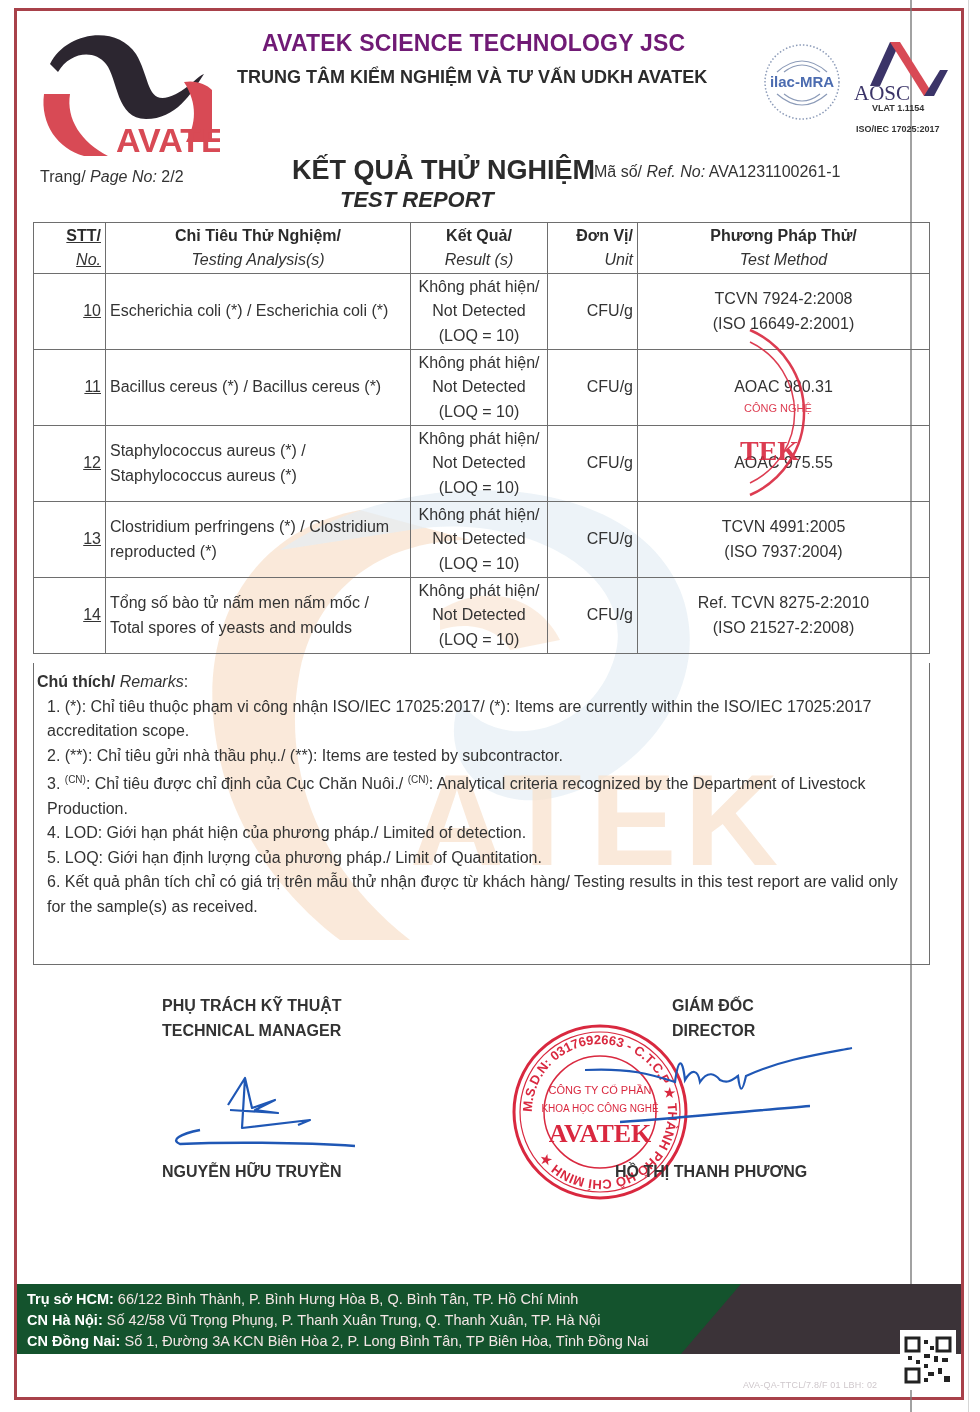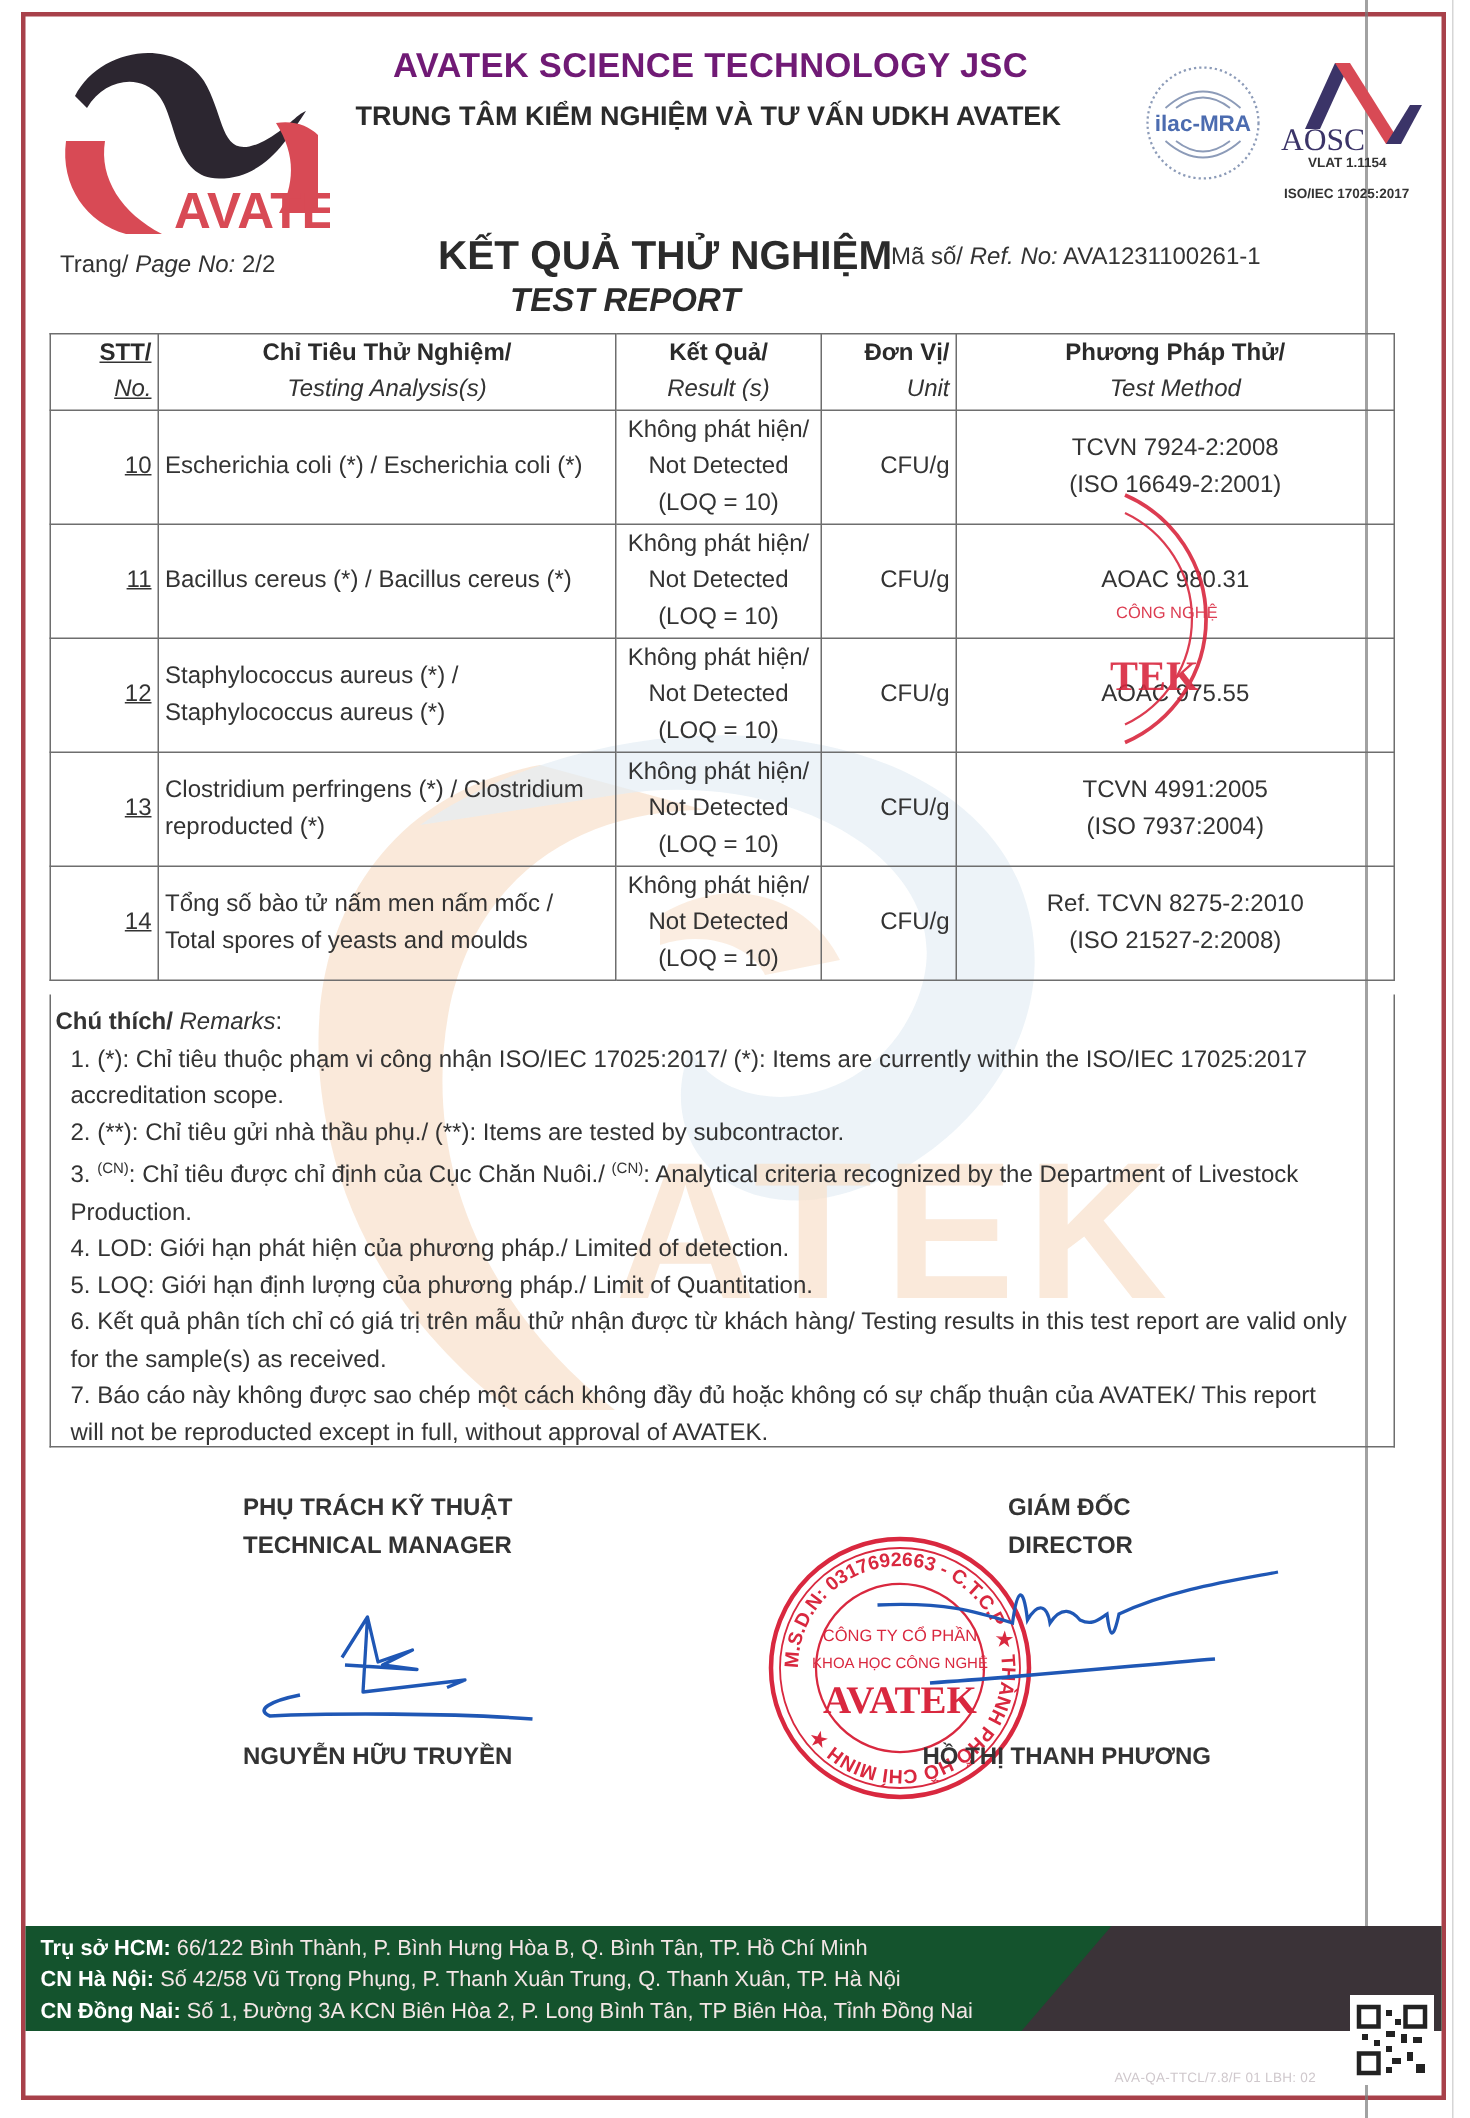--- a/index.html
+++ b/index.html
@@ -191,21 +191,20 @@
 
 <div class="remarks-box"></div>
 <div class="remarks">
   <div class="title"><b>Chú thích/</b> <i>Remarks</i><span>:</span></div>
   <div class="item"><span>1. (*): Chỉ tiêu thuộc phạm vi công nhận ISO/IEC 17025:2017/ (*): Items are currently within the ISO/IEC 17025:2017</span><br><span>accreditation scope.</span></div>
   <div class="item"><span>2. (**): Chỉ tiêu gửi nhà thầu phụ./ (**): Items are tested by subcontractor.</span></div>
   <div class="item"><span>3. </span><sup>(CN)</sup><span>: Chỉ tiêu được chỉ định của Cục Chăn Nuôi./ </span><sup>(CN)</sup><span>: Analytical criteria recognized by the Department of Livestock</span><br><span>Production.</span></div>
   <div class="item"><span>4. LOD: Giới hạn phát hiện của phương pháp./ Limited of detection.</span></div>
   <div class="item"><span>5. LOQ: Giới hạn định lượng của phương pháp./ Limit of Quantitation.</span></div>
   <div class="item"><span>6. Kết quả phân tích chỉ có giá trị trên mẫu thử nhận được từ khách hàng/ Testing results in this test report are valid only</span><br><span>for the sample(s) as received.</span></div>
-  <div class="item"><span>7. Báo cáo này không được sao chép một cách không đầy đủ hoặc không có sự chấp thuận của AVATEK/ This report</span><br><span>will not be reproducted except in full, without approval of AVATEK.</span></div>
 </div>
 
 <div class="sig-left-title">
   <div>PHỤ TRÁCH KỸ THUẬT</div>
     <div>TECHNICAL MANAGER</div>
 </div>
 <div class="sig-right-title">
   <div>GIÁM ĐỐC</div>
     <div>DIRECTOR</div>
 </div>

